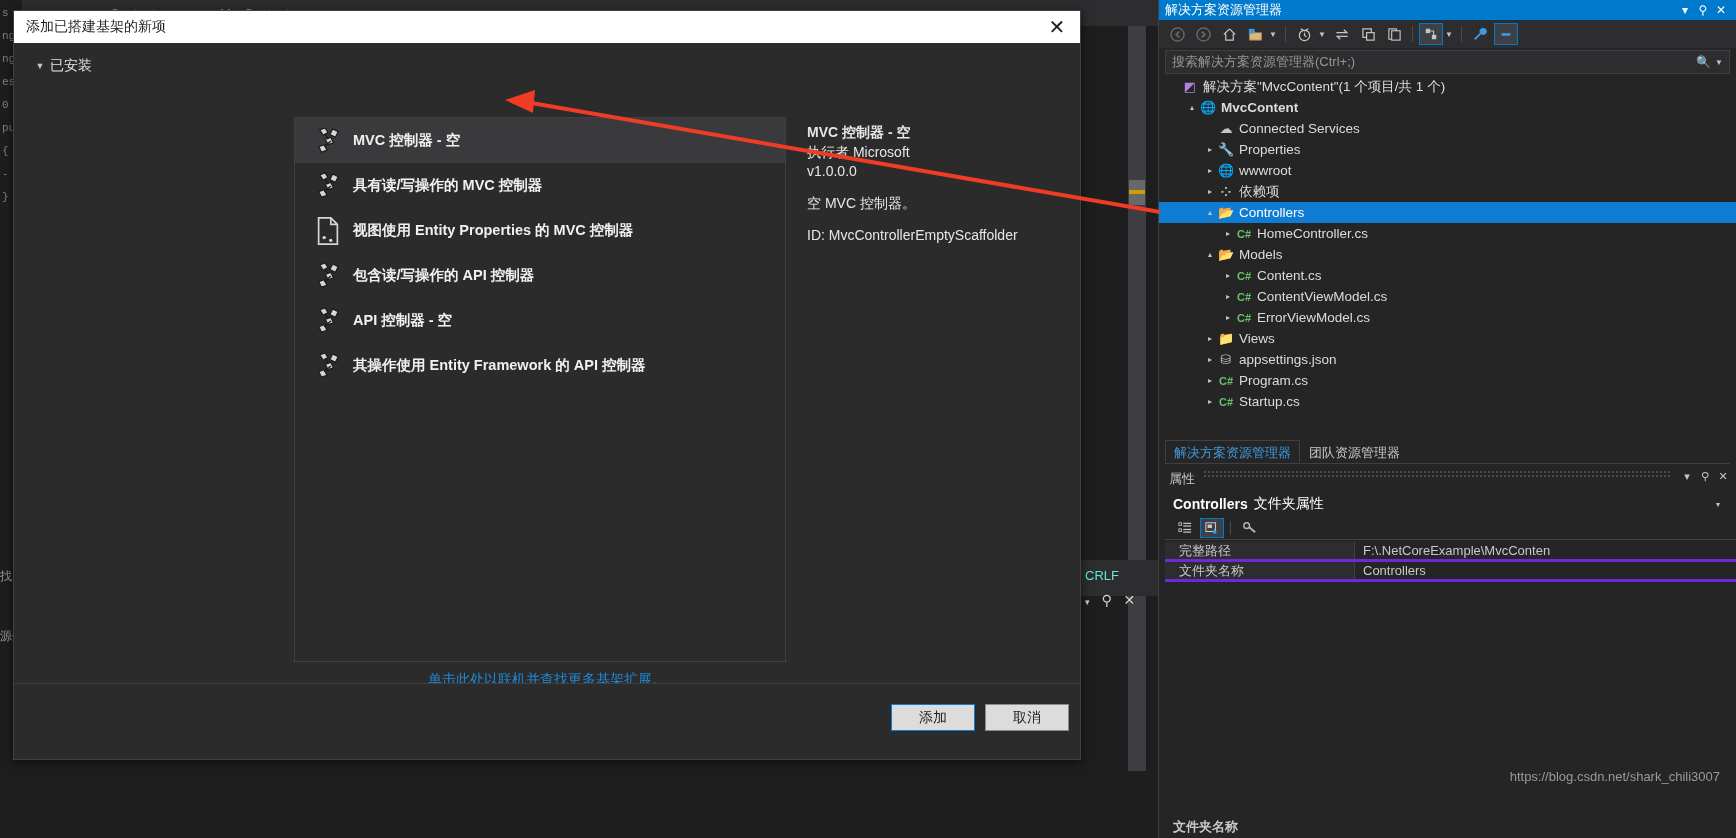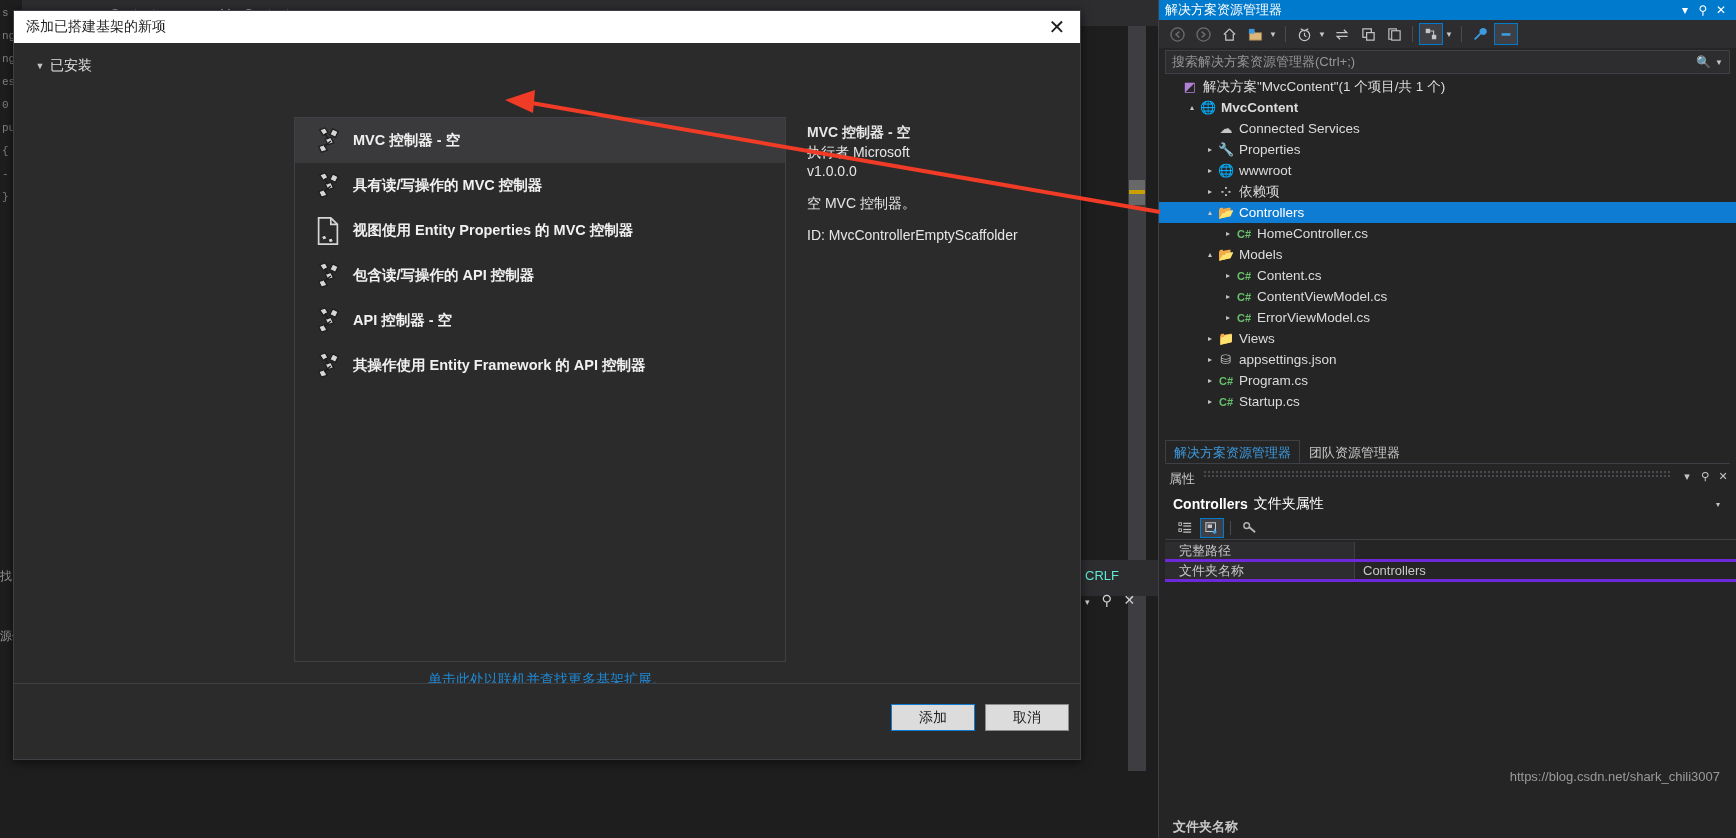--- a/index.html
+++ b/index.html
@@ -482,20 +482,21 @@
         <div class="pt-btn">
           <svg width="15" height="15" viewBox="0 0 16 16">
               <circle cx="5" cy="6" r="3" fill="none" stroke="#b5b5b5" stroke-width="1.5"></circle>
               <path d="M7.5 7.5 L14 13" stroke="#b5b5b5" stroke-width="2"></path>
             </svg>
         </div>
       </div>
       <div class="prop-rows" id="prop-rows">
           <div class="prop-row">
             <div class="prop-key">完整路径</div>
+            <div class="prop-val">F:\.NetCoreExample\MvcConten</div>
           </div>
           <div class="prop-row">
             <div class="prop-key">文件夹名称</div>
             <div class="prop-val">Controllers</div>
           </div>
         </div>
       <div class="props-footer">文件夹名称</div>
     </div>
 
     <div class="watermark">https://blog.csdn.net/shark_chili3007</div>

